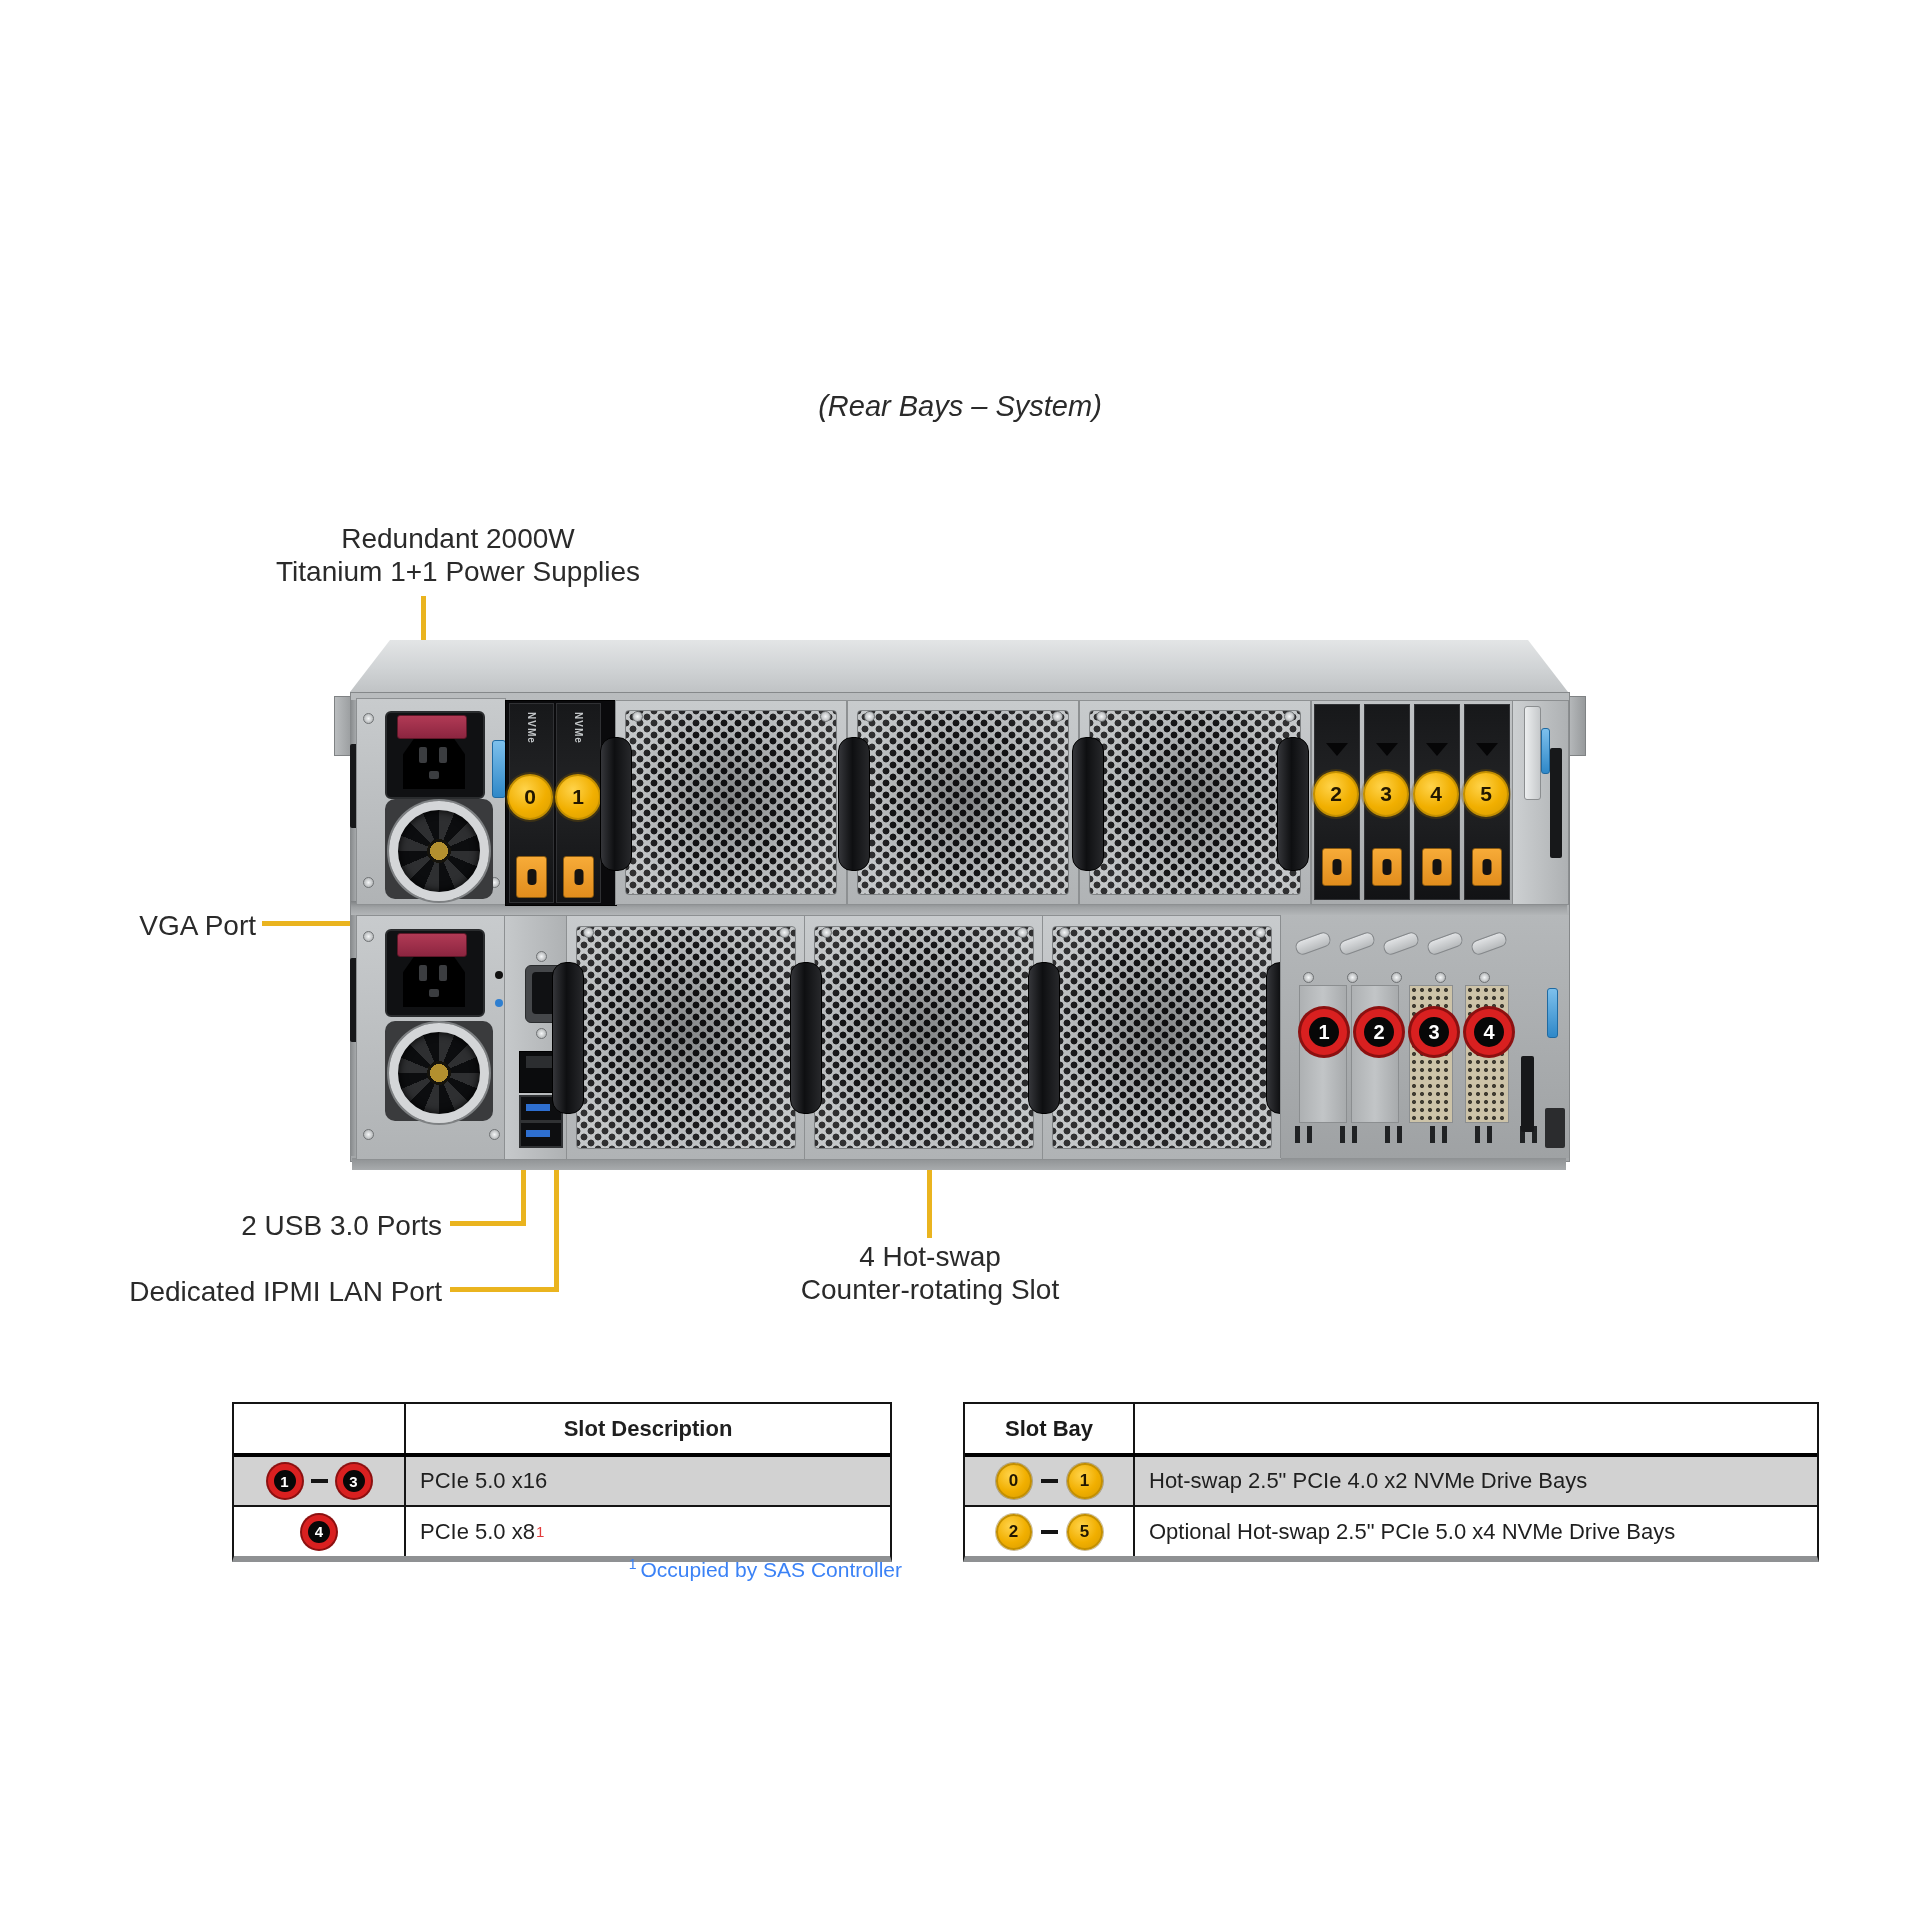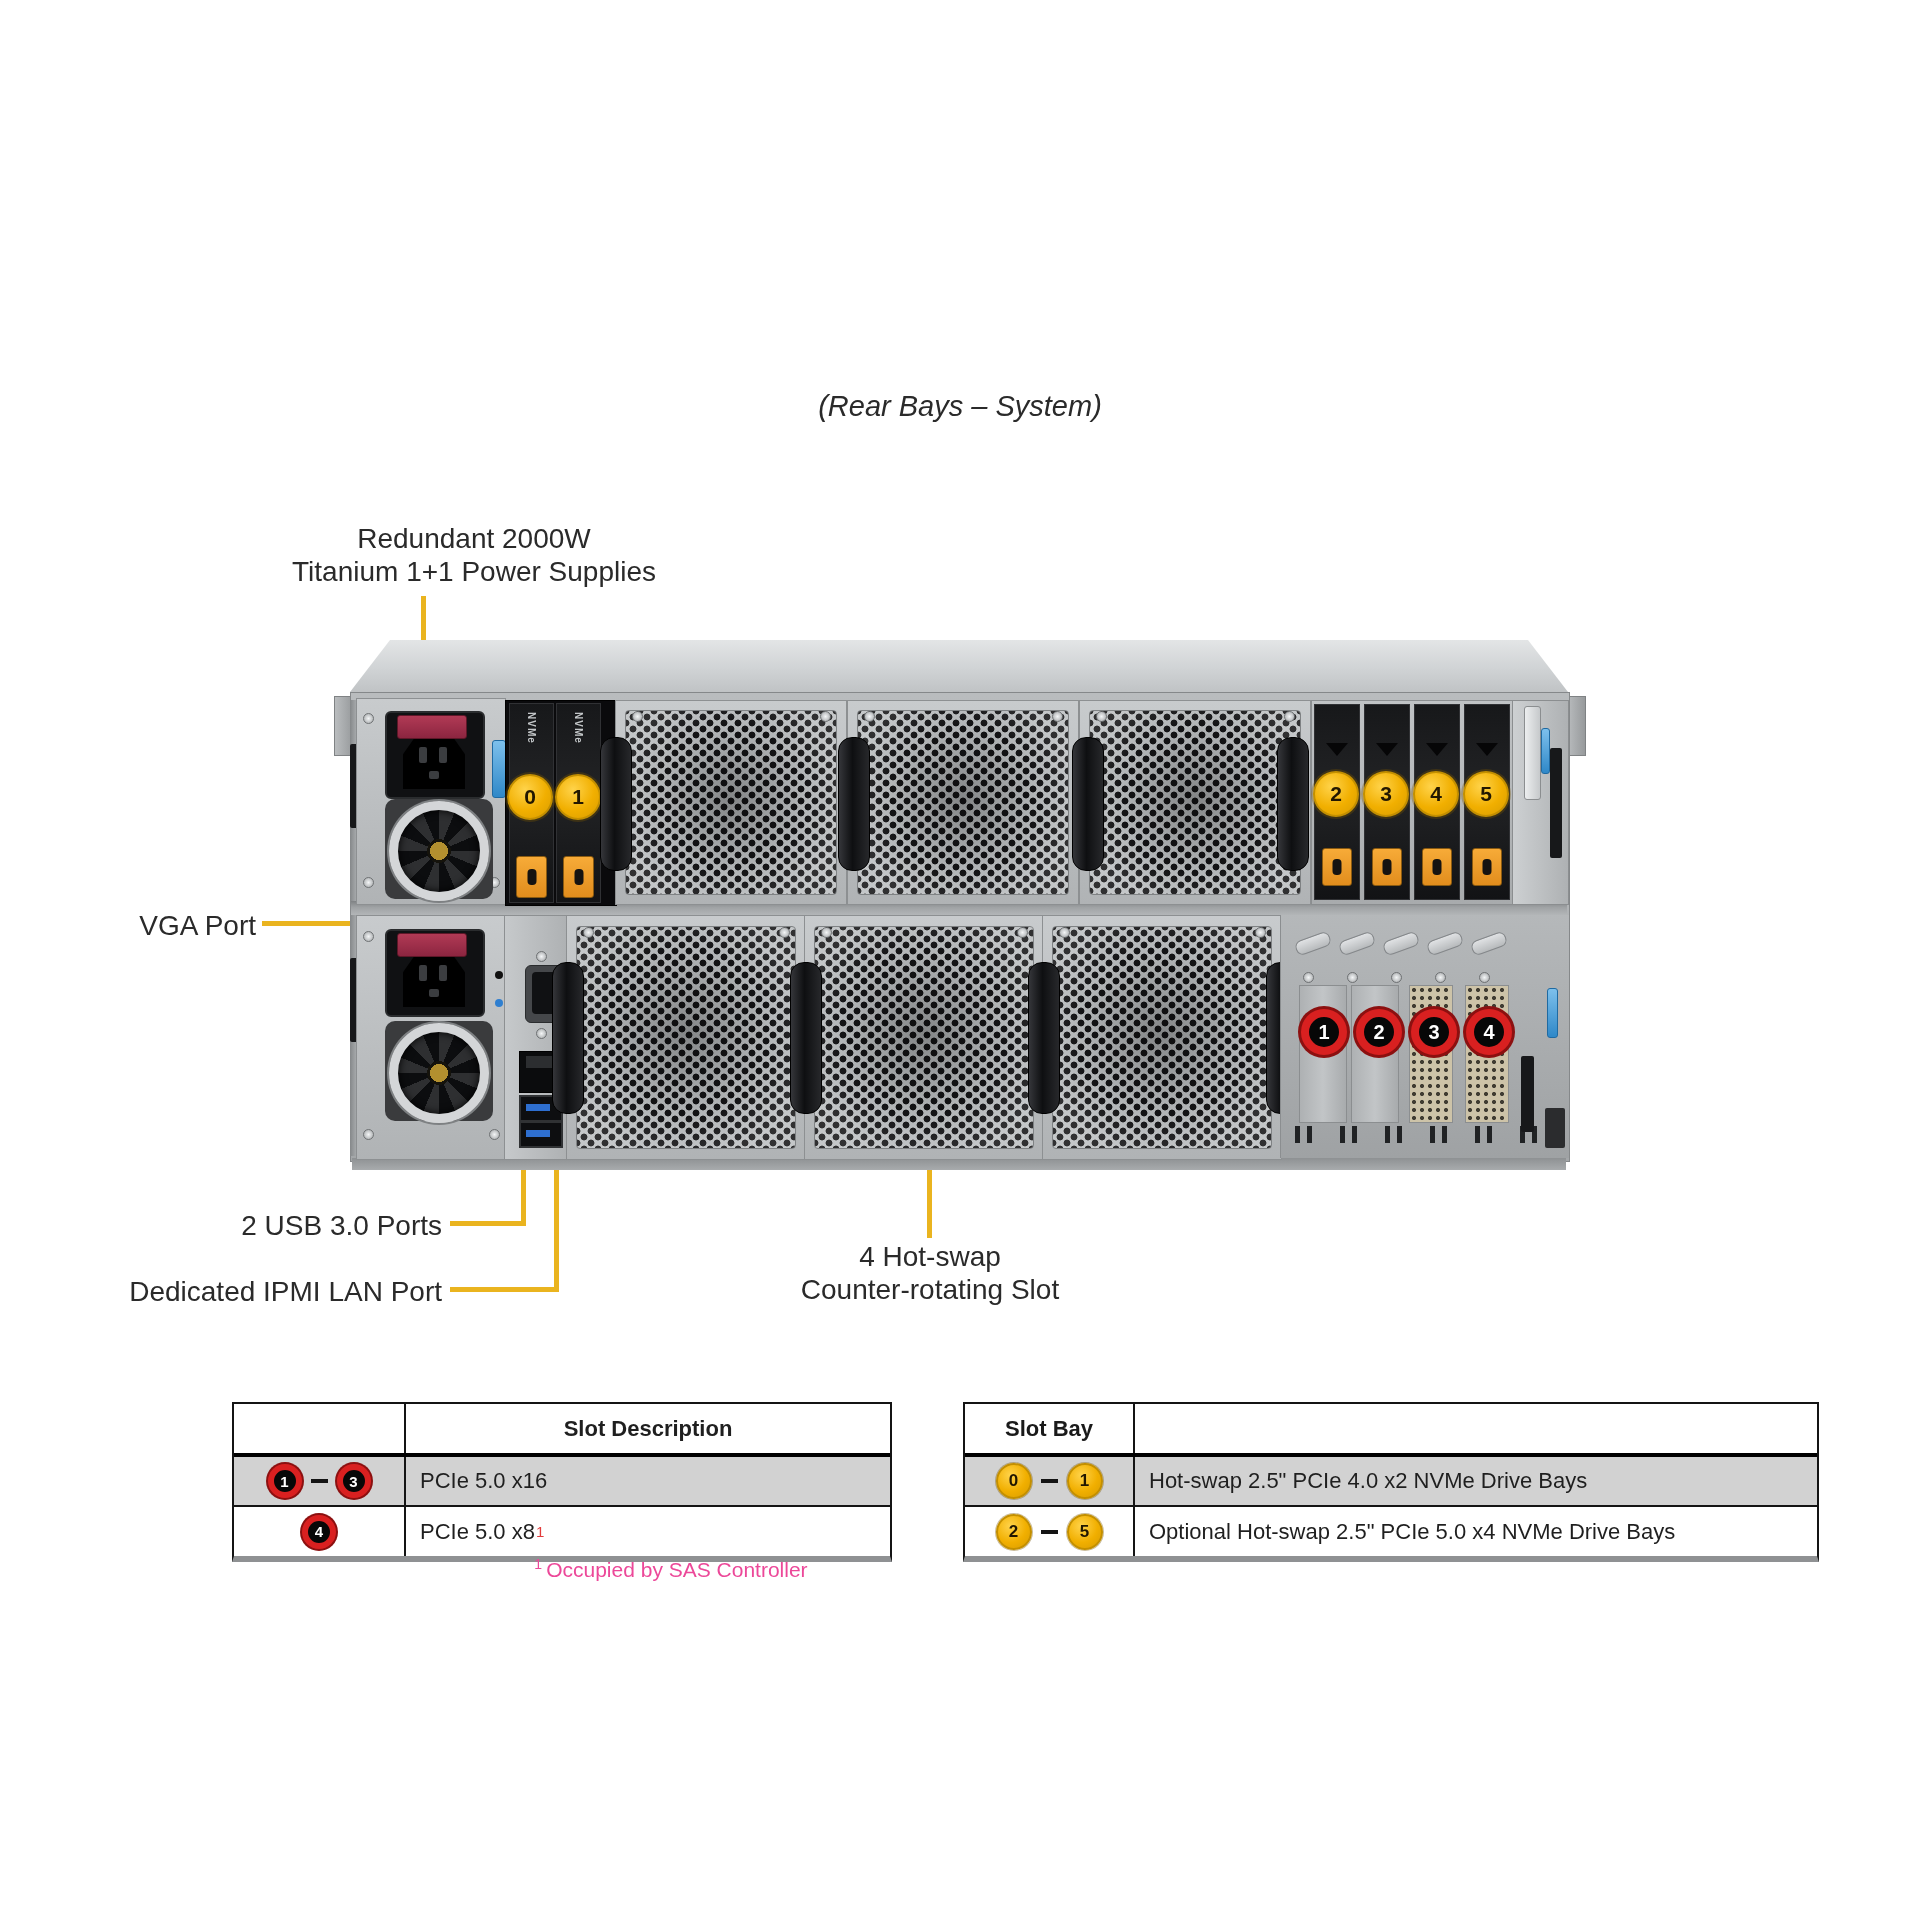--- a/index.html
+++ b/index.html
@@ -98,31 +98,31 @@
   .tbl{position:absolute;background:#fff;border:2px solid #141414;border-bottom:6px solid #8f9193;}
   .trow{display:flex;align-items:stretch;}
   .thead{height:49px;border-bottom:4px solid #000;}
   .r1{height:48px;background:#d2d2d2;}
   .r2{height:49px;border-top:2px solid #141414;}
   .c1{display:flex;align-items:center;justify-content:center;border-right:2px solid #141414;}
   .c2{flex:1;display:flex;align-items:center;padding-left:14px;font-size:22px;color:#1f1f1f;}
   .hdr{font-weight:bold;font-size:22px;justify-content:center;padding-left:0;}
   .c1hdr{font-weight:bold;font-size:22px;}
   sup.fn{color:#E23B3B;font-size:15px;margin-left:1px;}
-  .footnote{font-size:21px;color:#ec4899;text-align:center;}
+  .footnote{font-size:21px;color:#3b82f6;text-align:right;}
   .footnote sup{font-size:14px;margin-right:4px;}
 </style>
 </head>
 <body>
 
 <div id="canvas">
 
   <div class="abs title" style="left:710px;top:390px;width:500px;">(Rear Bays – System)</div>
 
-  <div class="abs lbl center" style="left:276px;top:522px;width:396px;">
+  <div class="abs lbl center" style="left:260px;top:522px;width:396px;">
     <div>Redundant 2000W</div>
     <div>Titanium 1+1 Power Supplies</div>
   </div>
   <div class="abs lbl right" style="left:60px;top:909px;width:196px;">VGA Port</div>
   <div class="abs lbl right" style="left:170px;top:1209px;width:272px;">2 USB 3.0 Ports</div>
   <div class="abs lbl right" style="left:60px;top:1275px;width:382px;">Dedicated IPMI LAN Port</div>
   <div class="abs lbl center" style="left:755px;top:1240px;width:350px;">
     <div>4 Hot-swap</div>
     <div>Counter-rotating Slot</div>
   </div>

